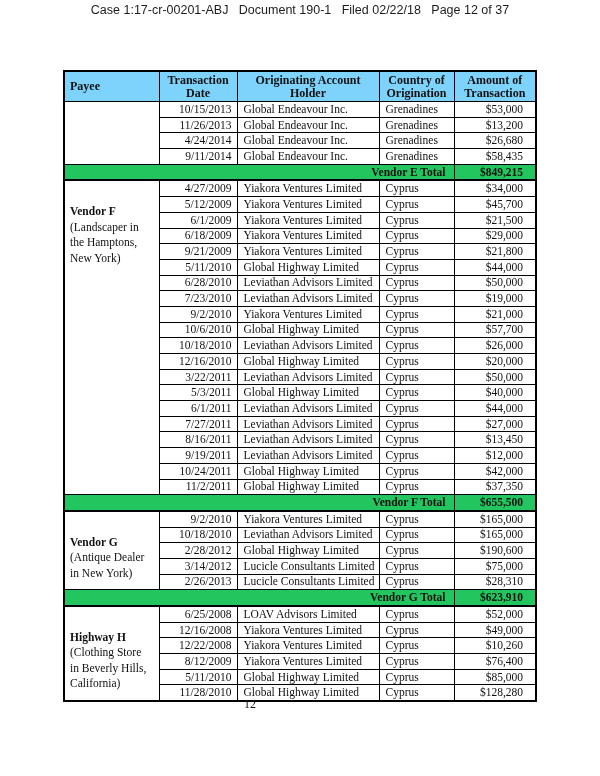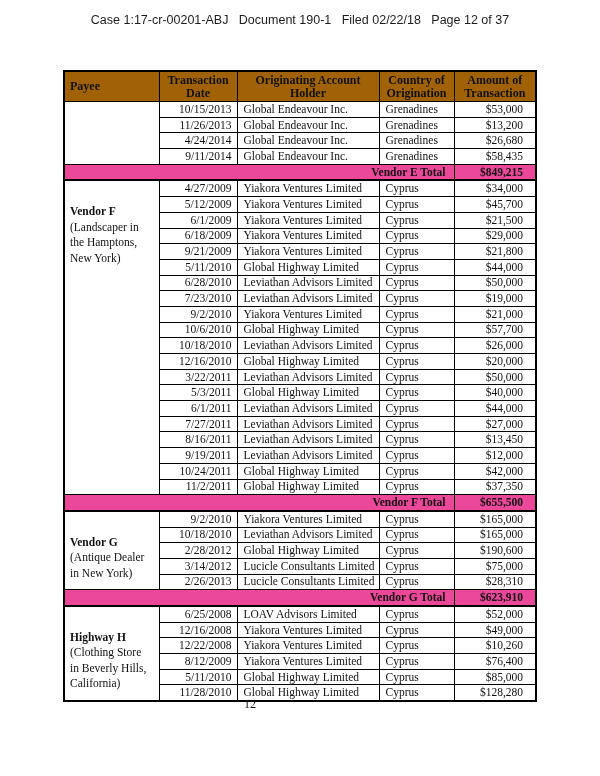--- a/index.html
+++ b/index.html
@@ -10,21 +10,21 @@
     width: 600px;
     height: 776px;
     position: relative;
     background: #ffffff;
     font-family: "Liberation Serif", serif;
     color: #111111;
     overflow: hidden;
   }
   .case-header {
     position: absolute;
-    top: 13px;
+    top: 3px;
     left: 0;
     width: 600px;
     text-align: center;
     font-family: "Liberation Sans", sans-serif;
     font-size: 12.5px;
     white-space: pre;
     color: #1c1c1c;
   }
   table.doc-table {
     position: absolute;
@@ -34,21 +34,21 @@
     table-layout: fixed;
     width: 472px;
     border: 2px solid #000000;
   }
   .doc-table th,
   .doc-table td {
     border: 1px solid #000000;
     overflow: hidden;
   }
   .doc-table th {
-    background: #a16207;
+    background: #7dd3fc;
     font-weight: bold;
     font-size: 12px;
     line-height: 12.5px;
     padding: 2px 2px;
     text-align: center;
     vertical-align: middle;
     height: 24px;
   }
   .doc-table th.payee-header {
     text-align: left;
@@ -68,21 +68,21 @@
     line-height: 15.4px;
     padding: 0 2px 0 5px;
     white-space: normal;
   }
   .vendor-name { font-weight: bold; margin-top: 23px; }
   td.col-date   { text-align: right; padding-right: 5px; }
   td.col-holder { text-align: left;  padding-left: 6px; }
   td.col-country{ text-align: left;  padding-left: 6px; }
   td.col-amount { text-align: right; padding-right: 12px; }
   tr.total-row td {
-    background: #ec4899;
+    background: #22c55e;
     font-weight: bold;
   }
   td.total-label {
     text-align: right;
     padding-right: 8px;
   }
   tr.section-start td {
     border-top: 2px solid #000000;
   }
   tr.total-row td {

